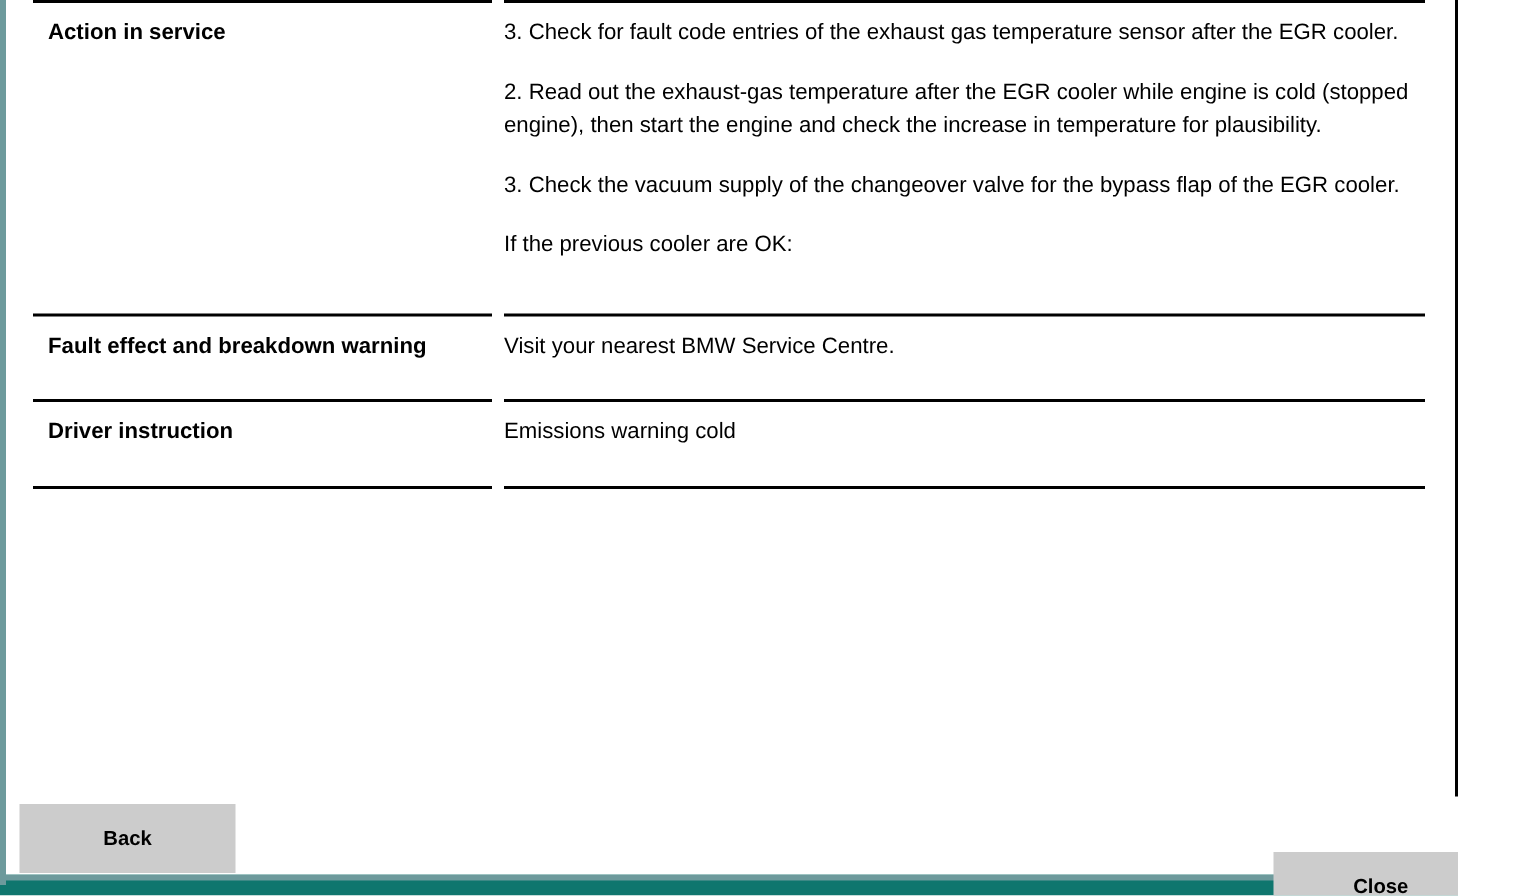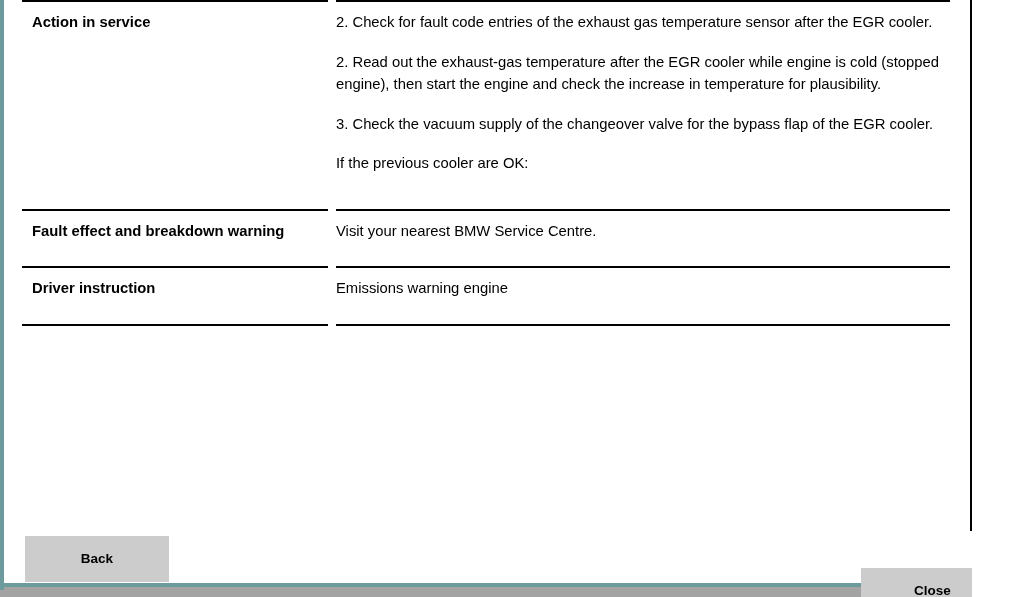--- a/index.html
+++ b/index.html
@@ -10,21 +10,21 @@
   body {
     font-family: "Liberation Sans", sans-serif;
     -webkit-font-smoothing: antialiased;
   }
 
   #app {
     position: relative;
     width: 972px;
     height: 597px;
     overflow: hidden;
-    background: #a3a3a3;
+    background: #0f766e;
   }
 
   
   .frame-left {
     position: absolute;
     left: 0px;
     top: 0px;
     width: 4px;
     height: 590px;
     background: #6d9a9c;
@@ -201,21 +201,21 @@
   }
   .sb-grip span {
     display: block;
     height: 3px;
     background: #ffffff;
   }
 
   
   .buttonbar {
     position: absolute;
-    left: 12px;
+    left: 0px;
     top: 531px;
     width: 996px;
     height: 52px;
   }
   .btn {
     position: absolute;
     top: 5px;
     height: 46px;
     background: #cccccc;
     border: 0;
@@ -249,21 +249,21 @@
 
       <div class="rule">
         <div class="seg-a"></div>
         <div class="seg-gap"></div>
         <div class="seg-b"></div>
       </div>
 
       <div class="row">
         <div class="cell-label">Action in service</div>
         <div class="cell-content">
-          <p>2. Check for fault code entries of the exhaust gas temperature sensor after the EGR cooler.</p>
+          <p>3. Check for fault code entries of the exhaust gas temperature sensor after the EGR cooler.</p>
           <p>2. Read out the exhaust-gas temperature after the EGR cooler while engine is cold (stopped engine), then start the engine and check the increase in temperature for plausibility.</p>
           <p>3. Check the vacuum supply of the changeover valve for the bypass flap of the EGR cooler.</p>
           <p>If the previous cooler are OK:</p>
         </div>
       </div>
       <div class="row-spacer-lg"></div>
 
       <div class="rule">
         <div class="seg-a"></div>
         <div class="seg-gap"></div>
@@ -280,21 +280,21 @@
 
       <div class="rule">
         <div class="seg-a"></div>
         <div class="seg-gap"></div>
         <div class="seg-b"></div>
       </div>
 
       <div class="row">
         <div class="cell-label">Driver instruction</div>
         <div class="cell-content">
-          <p>Emissions warning engine</p>
+          <p>Emissions warning cold</p>
         </div>
       </div>
       <div class="row-spacer-sm"></div>
 
       <div class="rule">
         <div class="seg-a"></div>
         <div class="seg-gap"></div>
         <div class="seg-b"></div>
       </div>
 

